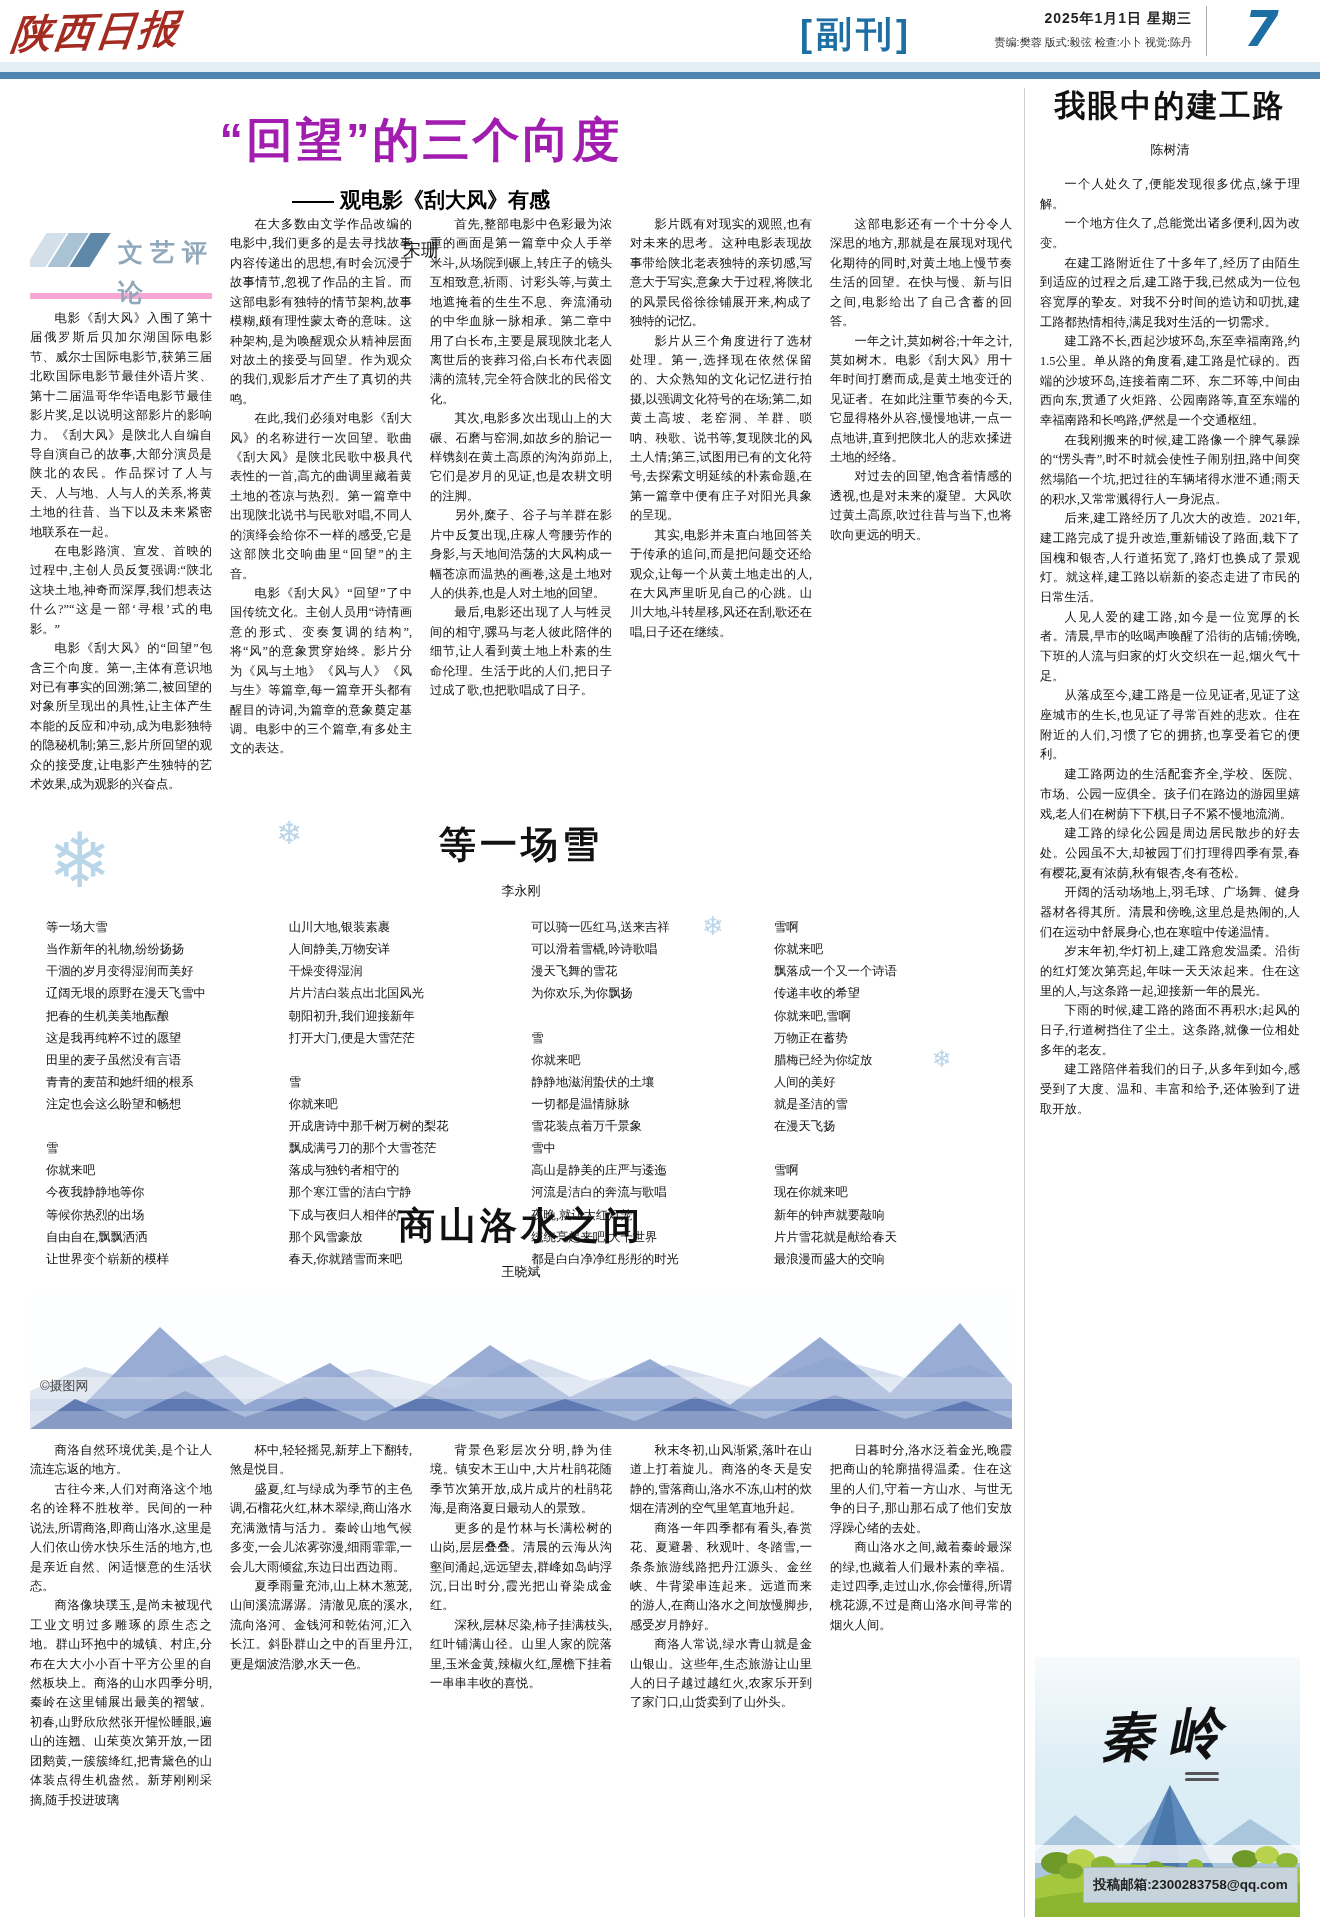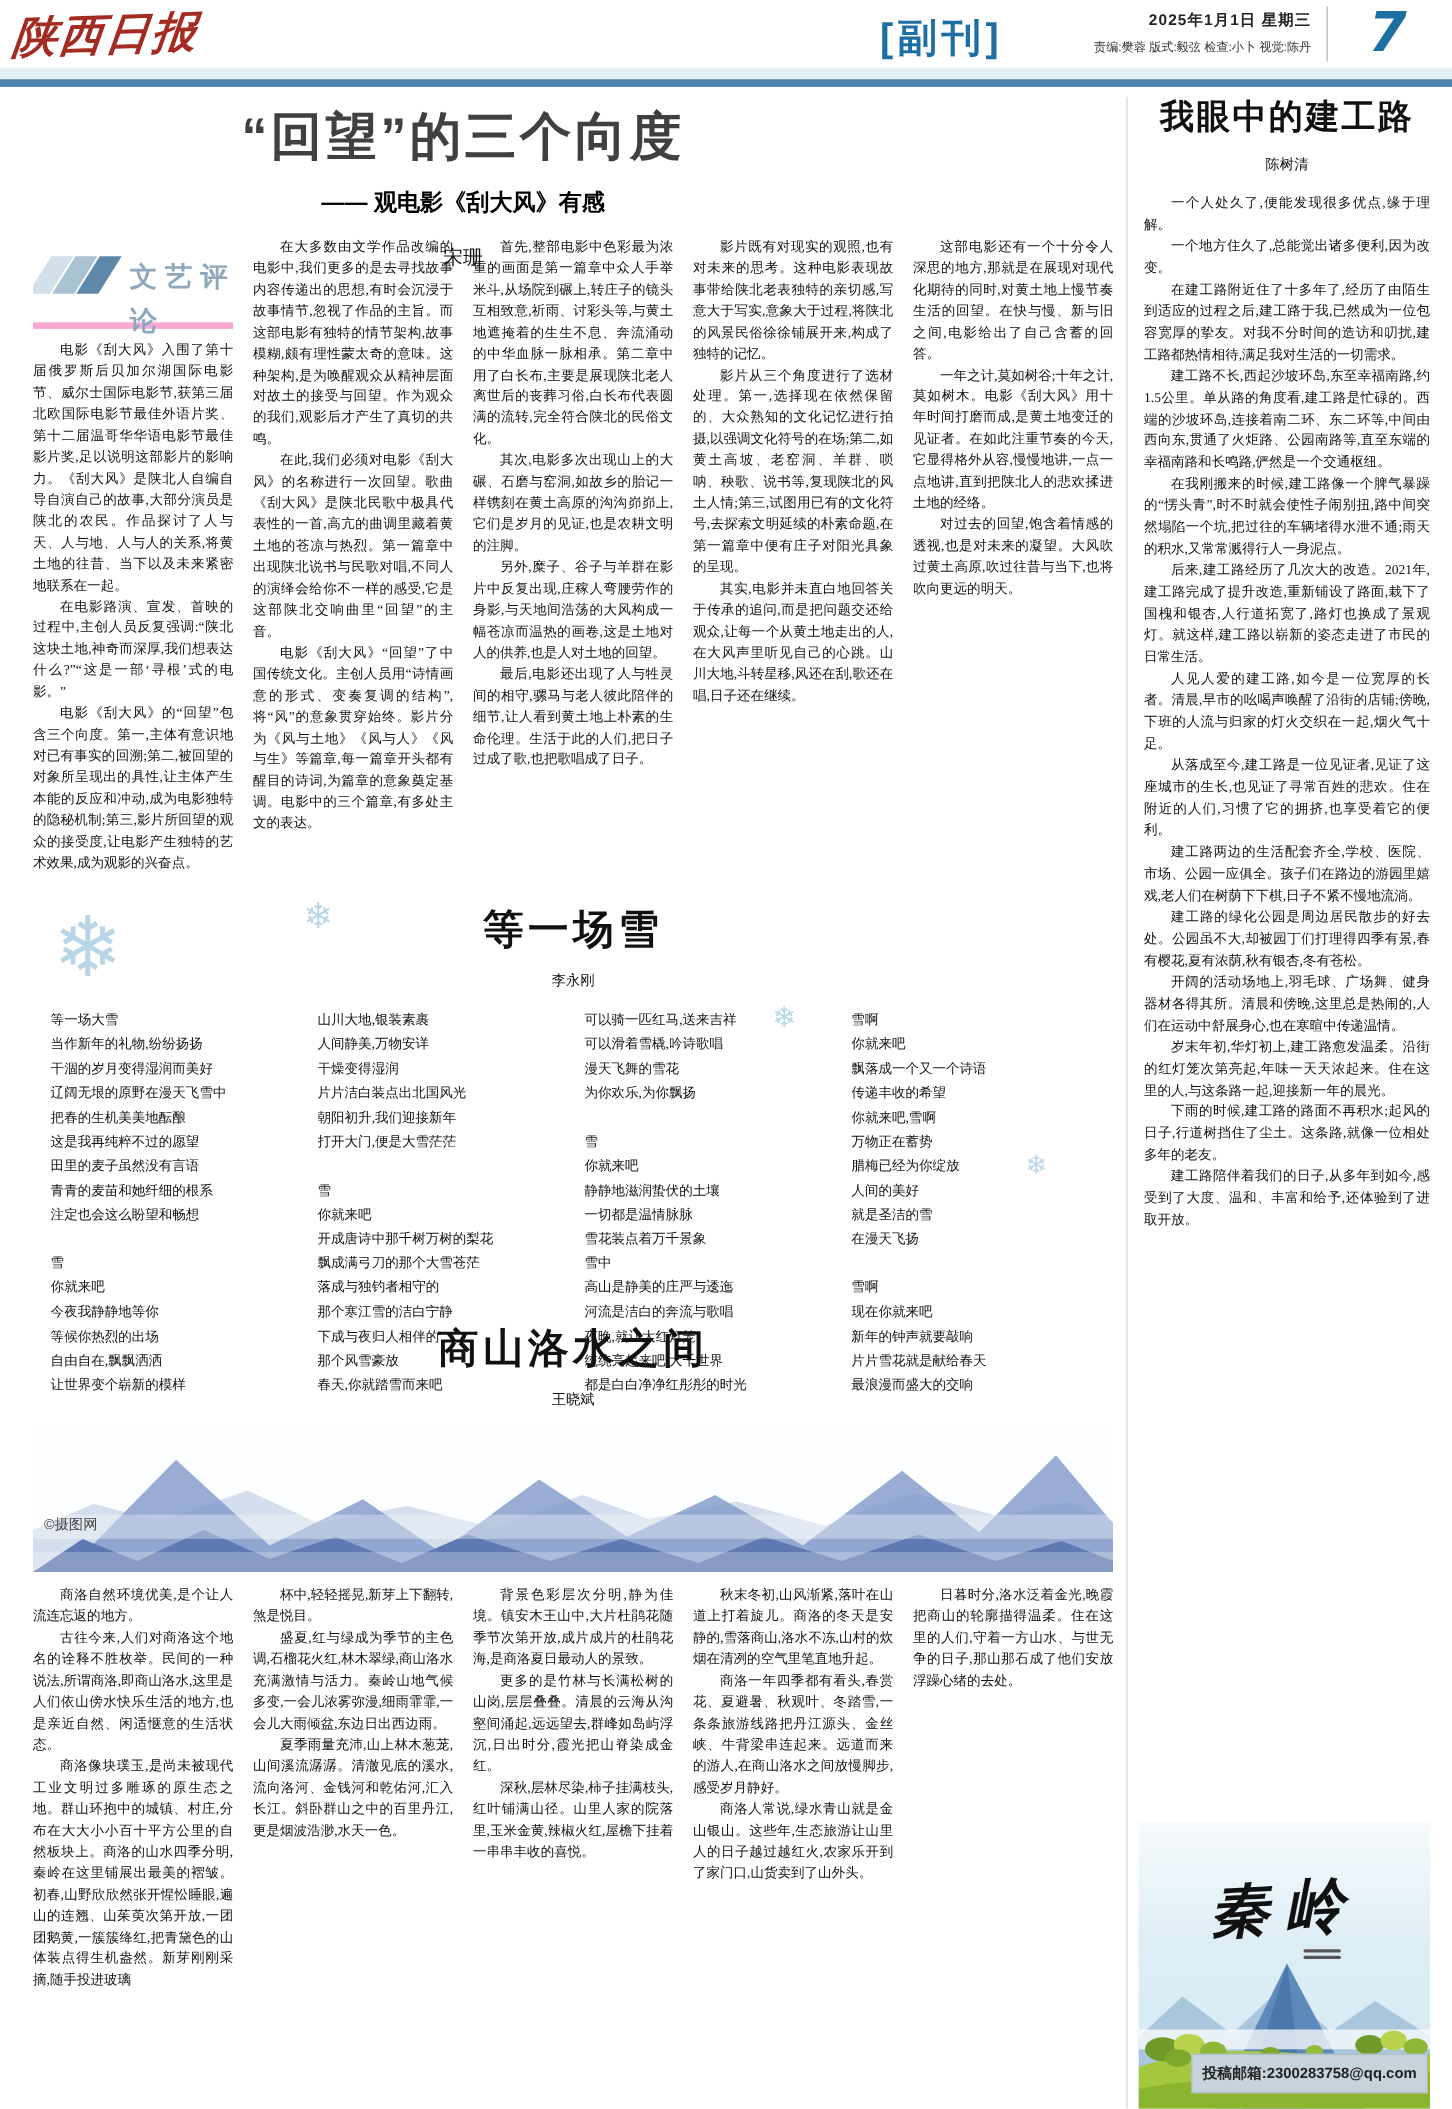--- a/index.html
+++ b/index.html
@@ -29,22 +29,22 @@
     color:#1d6fa3; font-family:"DejaVu Sans","Liberation Sans",sans-serif;
   }
   .rule-light { position:absolute; left:0; top:62px; width:1320px; height:10px; background:#e4eef5; }
   .rule-blue  { position:absolute; left:0; top:72px; width:1320px; height:7px;  background:#4f86b1; }
   .main-divider { position:absolute; left:1024px; top:88px; width:1px; height:1829px; background:#cfcfcf; }
 
   
   .main-area { position:absolute; left:30px; top:85px; width:982px; height:1832px; }
 
   .headline-block { position:absolute; left:0; top:0; width:782px; text-align:center; }
-  .main-title { font-size:47px; font-weight:900; letter-spacing:3px; color:#404040;
-    font-family:"Liberation Sans","DejaVu Sans",sans-serif; margin-top:8px; }
+  .main-title { font-size:47px; font-weight:900; letter-spacing:3px; color:#a21caf;
+    font-family:"Liberation Sans","DejaVu Sans",sans-serif; margin-top:24px; }
   .main-subtitle { font-size:21px; font-weight:bold; color:#000; margin-top:14px;
     font-family:"Liberation Sans","DejaVu Sans",sans-serif; }
   .main-author { font-size:18px; margin-top:24px; color:#111; }
 
   .article-columns { position:absolute; left:0; top:130px; width:982px; height:597px;
     display:flex; gap:18px; overflow:hidden; }
   .col { width:182px; height:100%; overflow:hidden; font-size:12.3px; line-height:1.58;
     text-align:justify; }
   .para { text-indent:2em; }
 
@@ -286,20 +286,21 @@
           <div class="para">更多的是竹林与长满松树的山岗,层层叠叠。清晨的云海从沟壑间涌起,远远望去,群峰如岛屿浮沉,日出时分,霞光把山脊染成金红。</div>
           <div class="para">深秋,层林尽染,柿子挂满枝头,红叶铺满山径。山里人家的院落里,玉米金黄,辣椒火红,屋檐下挂着一串串丰收的喜悦。</div>
         </div>
       <div class="col">
           <div class="para">秋末冬初,山风渐紧,落叶在山道上打着旋儿。商洛的冬天是安静的,雪落商山,洛水不冻,山村的炊烟在清冽的空气里笔直地升起。</div>
           <div class="para">商洛一年四季都有看头,春赏花、夏避暑、秋观叶、冬踏雪,一条条旅游线路把丹江源头、金丝峡、牛背梁串连起来。远道而来的游人,在商山洛水之间放慢脚步,感受岁月静好。</div>
           <div class="para">商洛人常说,绿水青山就是金山银山。这些年,生态旅游让山里人的日子越过越红火,农家乐开到了家门口,山货卖到了山外头。</div>
         </div>
       <div class="col">
           <div class="para">日暮时分,洛水泛着金光,晚霞把商山的轮廓描得温柔。住在这里的人们,守着一方山水、与世无争的日子,那山那石成了他们安放浮躁心绪的去处。</div>
+          <div class="para">商山洛水之间,藏着秦岭最深的绿,也藏着人们最朴素的幸福。走过四季,走过山水,你会懂得,所谓桃花源,不过是商山洛水间寻常的烟火人间。</div>
         </div>
     </div>
   </div>
 </div>
 
 <div class="sidebar">
   <div class="sb-title">我眼中的建工路</div>
   <div class="sb-author">陈树清</div>
   <div class="sb-body">
       <div class="para">一个人处久了,便能发现很多优点,缘于理解。</div>

